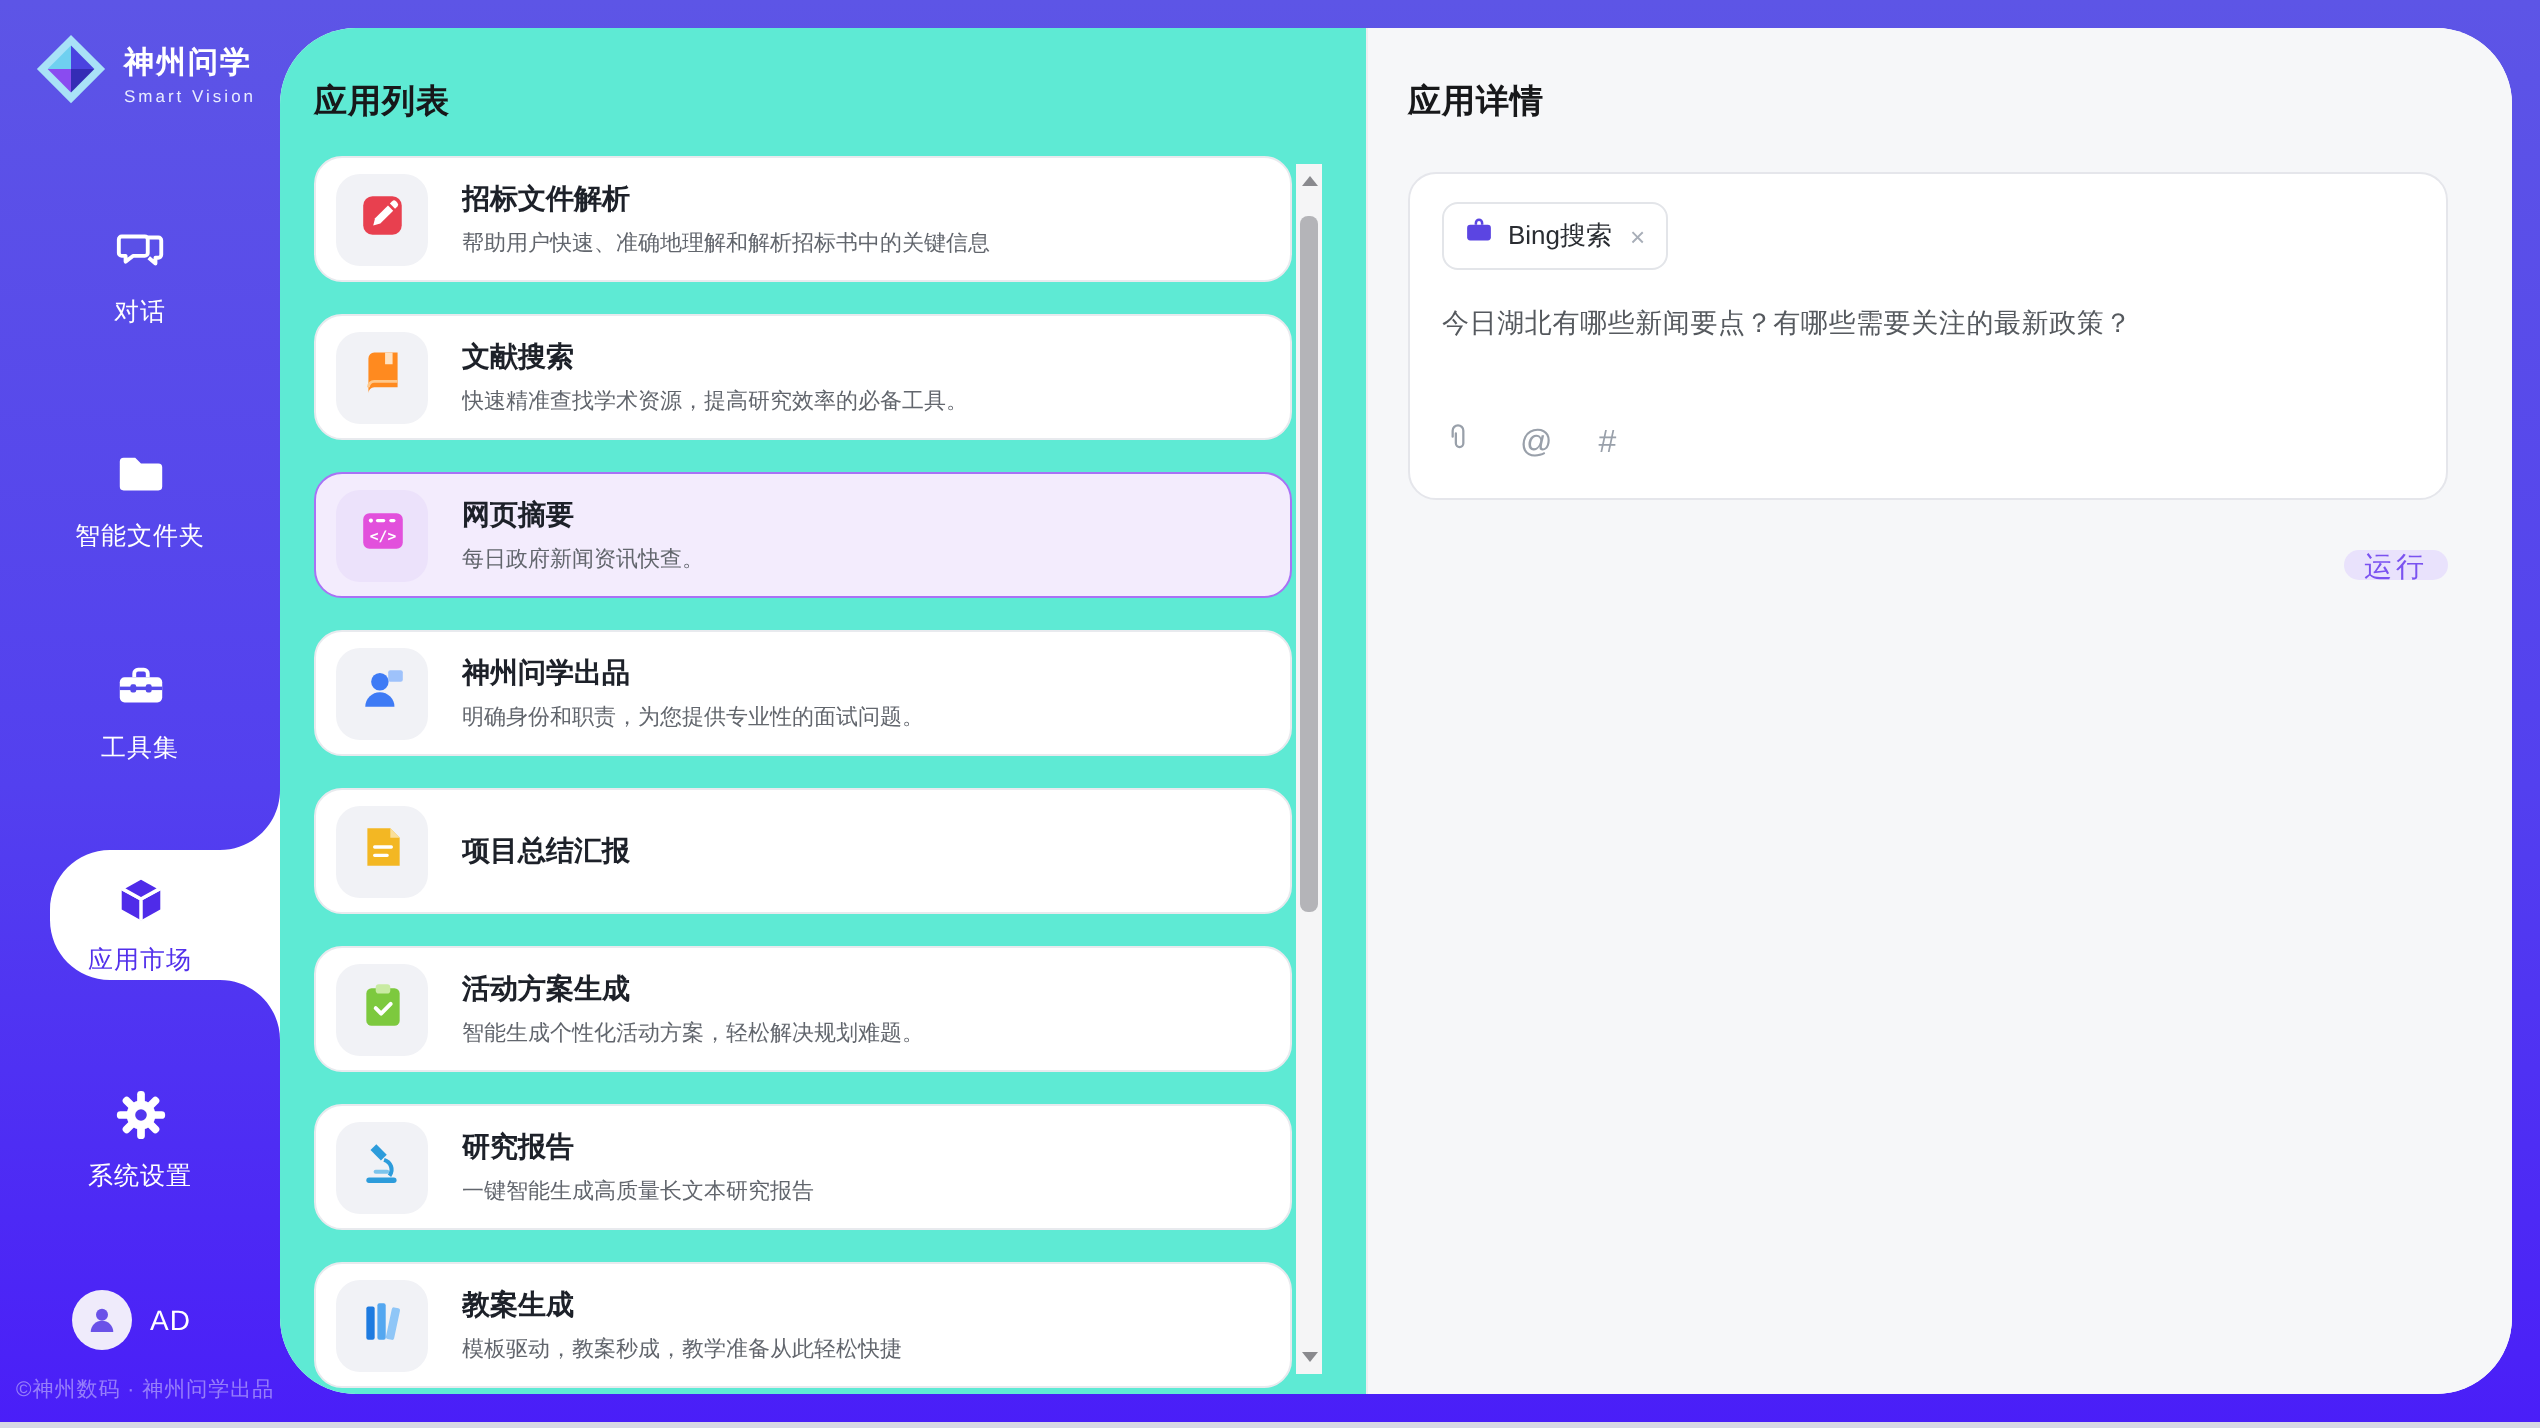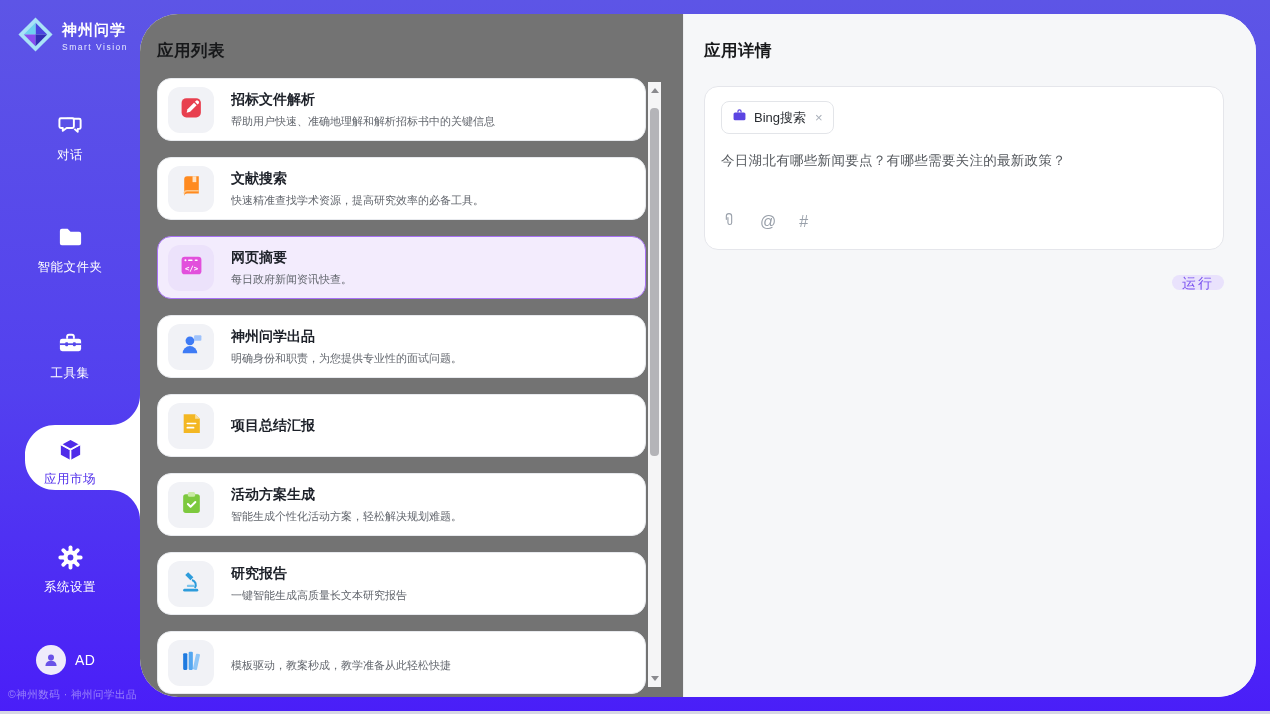--- a/index.html
+++ b/index.html
@@ -25,21 +25,21 @@
   .avatar { width:30px; height:30px; border-radius:50%; background:#EFEBFB; display:flex; align-items:center; justify-content:center; }
   .user-name { color:#fff; font-size:14px; letter-spacing:.5px; }
   .side-footer { position:absolute; left:8px; bottom:9px; width:150px; color:rgba(255,255,255,.42); font-size:10.5px; letter-spacing:.5px; white-space:nowrap; }
 
   
   .main { position:absolute; left:140px; top:14px; width:1116px; height:683px;
           background:#fff; border-radius:38px; display:flex; overflow:hidden; z-index:1; }
   .panel-title { font-size:16.5px; font-weight:bold; color:#17181A; letter-spacing:.5px; }
 
   
-  .left-panel { width:543px; position:relative; background:#737373; padding:26px 0 0 17px; }
+  .left-panel { width:543px; position:relative; background:#5eead4; padding:26px 0 0 17px; }
   .app-list { margin-top:16px; width:489px; }
   .app-card { display:flex; align-items:center; height:63px; margin-bottom:16px;
               border:1px solid #E8EAEE; border-radius:14px; background:#fff; padding:0 12px 0 10px; cursor:pointer; }
   .app-card.selected { background:#F3ECFD; border:1.5px solid #A872F5; }
   .app-icon-tile { width:46px; height:46px; border-radius:12px; background:#F1F2F6;
                    display:flex; align-items:center; justify-content:center; flex:none; }
   .app-card.selected .app-icon-tile { background:#ECE2FB; }
   .app-text { margin-left:17px; overflow:hidden; }
   .app-name { font-size:14px; font-weight:bold; color:#1D2129; }
   .app-desc { font-size:11px; color:#62666D; margin-top:5px; white-space:nowrap; }
@@ -271,20 +271,21 @@
 
   <div class="app-card">
     <div class="app-icon-tile">
       <span class="app-icon"><svg viewBox="0 0 24 24" width="25" height="25">
                 <rect x="4" y="5" width="4" height="16" rx="1" fill="#1E7BE0"></rect>
                 <rect x="9.3" y="3.5" width="4" height="17.5" rx="1" fill="#54A7F0"></rect>
                 <rect x="14.8" y="5.5" width="4" height="15.5" rx="1" transform="rotate(12 16.8 13.2)" fill="#8FC6F7"></rect>
               </svg></span>
     </div>
     <div class="app-text">
+      <div class="app-name">教案生成</div>
       <div class="app-desc">模板驱动，教案秒成，教学准备从此轻松快捷</div>
     </div>
   </div>
 </div>
     <div class="scrollbar">
       <div class="sb-arrow sb-up">
           <div class="tri-up"></div>
         </div>
       <div class="sb-thumb"></div>
       <div class="sb-arrow sb-down">

